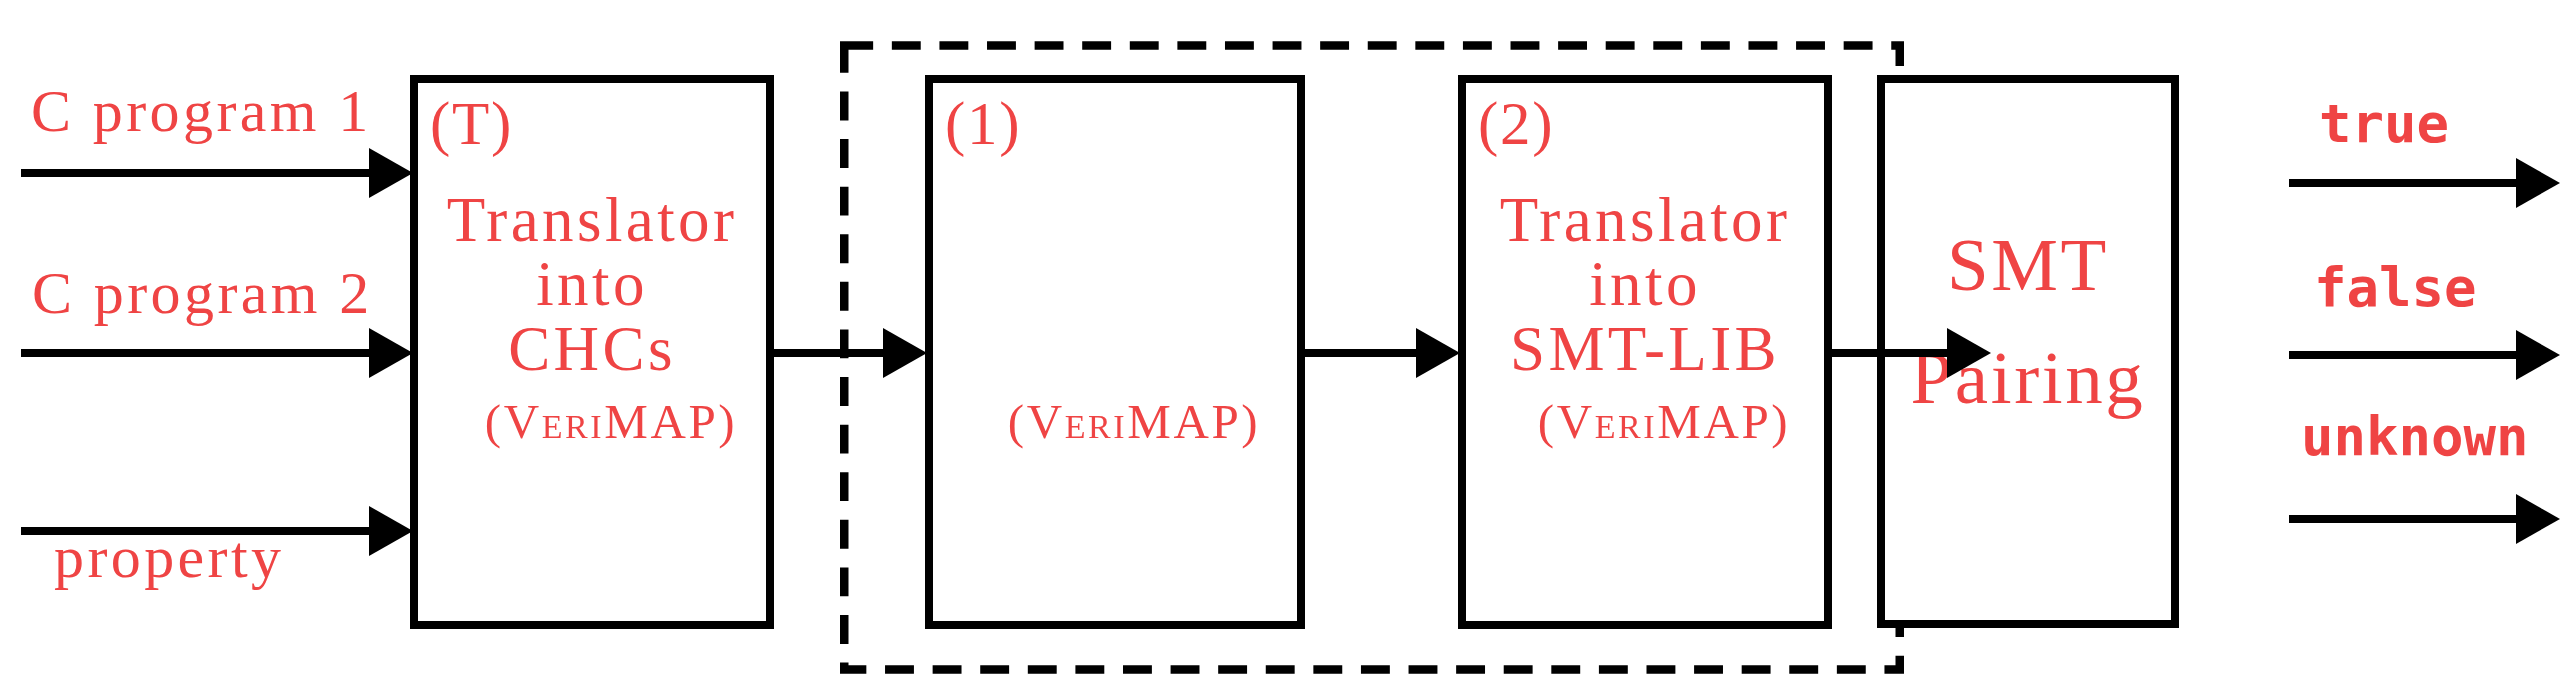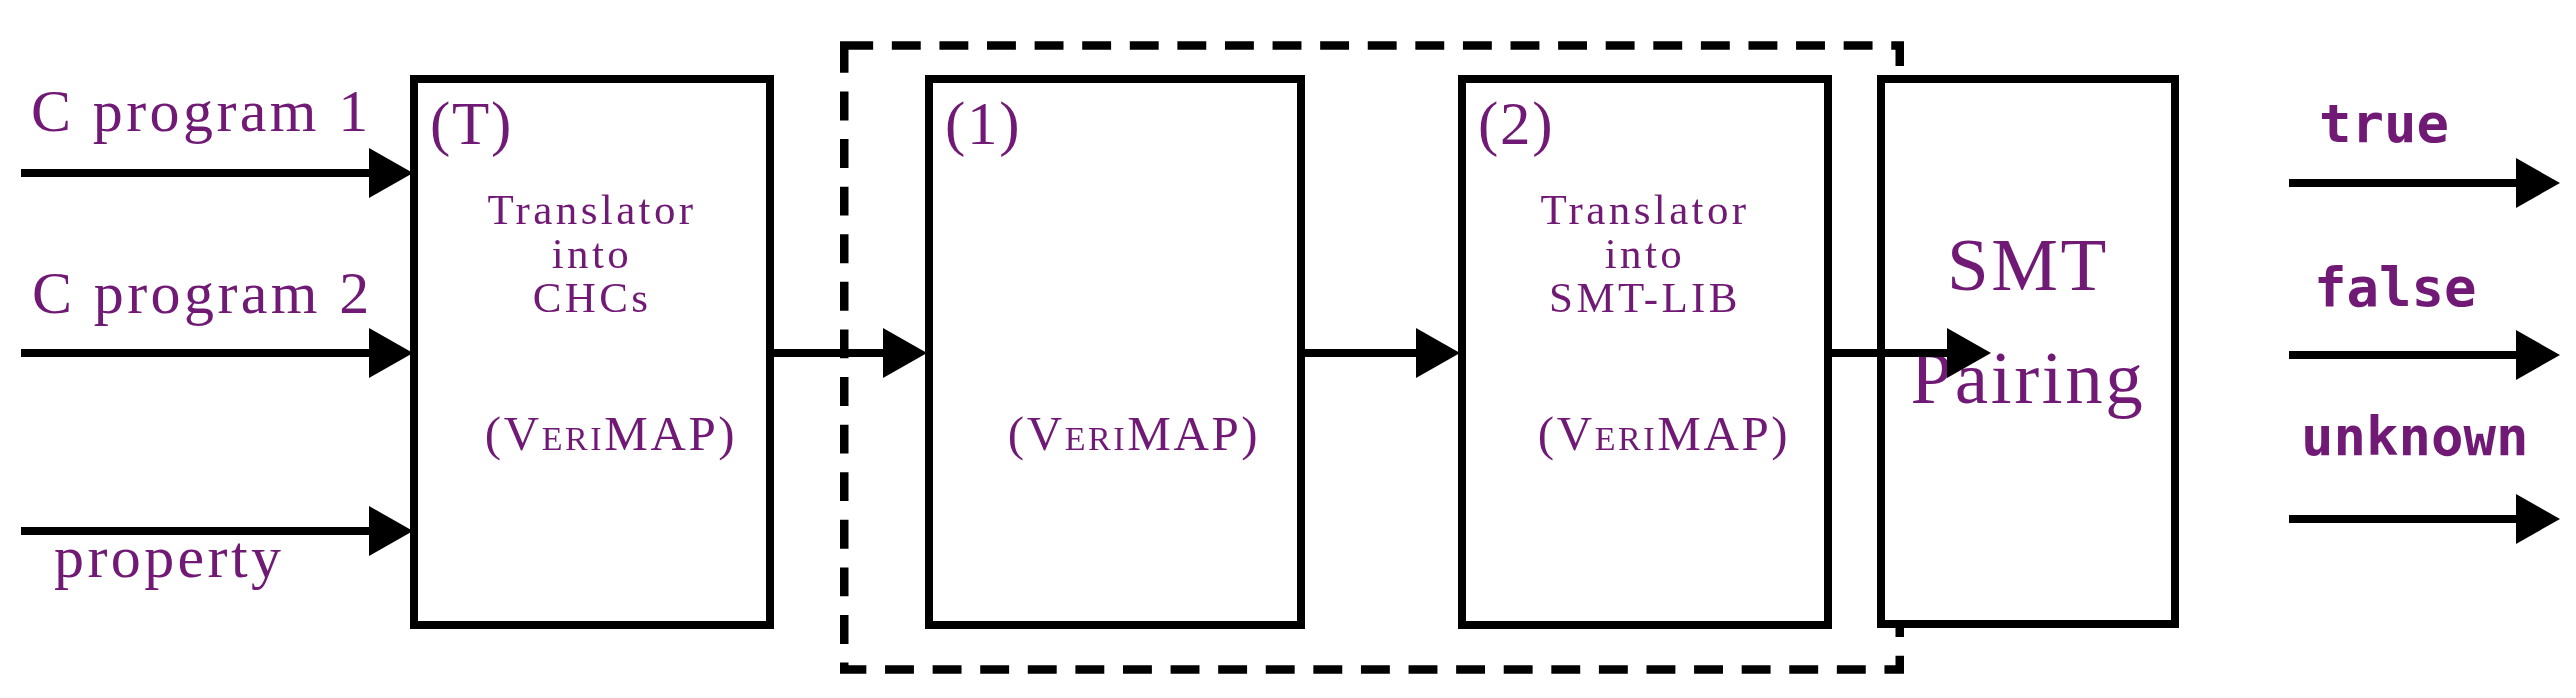--- a/index.html
+++ b/index.html
@@ -2,21 +2,21 @@
 <html style="font-size:13.6px"><head>
 <meta charset="utf-8">
 <style>
   html, body { margin: 0; padding: 0; background: #ffffff; }
   .canvas {
     position: relative;
     width: 2576px;
     height: 699px;
     background: #ffffff;
     font-family: "Liberation Serif", serif;
-    color: #701a75;
+    color: #ef4444;
     overflow: hidden;
   }
 
   
   .box {
     position: absolute;
     border: 8.5px solid #000000;
     box-sizing: border-box;
     background: #ffffff;
   }
@@ -26,36 +26,36 @@
     top: 10.2px;
     font-size: 61px;
     line-height: 1;
     letter-spacing: 1.7px;
   }
   .box .title {
     position: absolute;
     left: 0; right: 0;
     top: 105px;
     text-align: center;
-    font-size: 43px;
+    font-size: 63px;
     line-height: 1.02;
     letter-spacing: 3.4px;
     white-space: nowrap;
   }
   .box .title.sparse { line-height: 1.32; top: 111px; }
   .box .title.big {
     top: 126px;
     font-size: 75px;
     line-height: 1.5;
     letter-spacing: 2.6px;
   }
   .box .verimap {
     position: absolute;
     left: 0; right: 0;
-    top: 326px;
+    top: 314px;
     text-align: center;
     font-size: 49px;
     line-height: 1;
     font-variant: small-caps;
     letter-spacing: 2.6px;
     white-space: nowrap;
     padding-left: 38px;
   }
 
   

